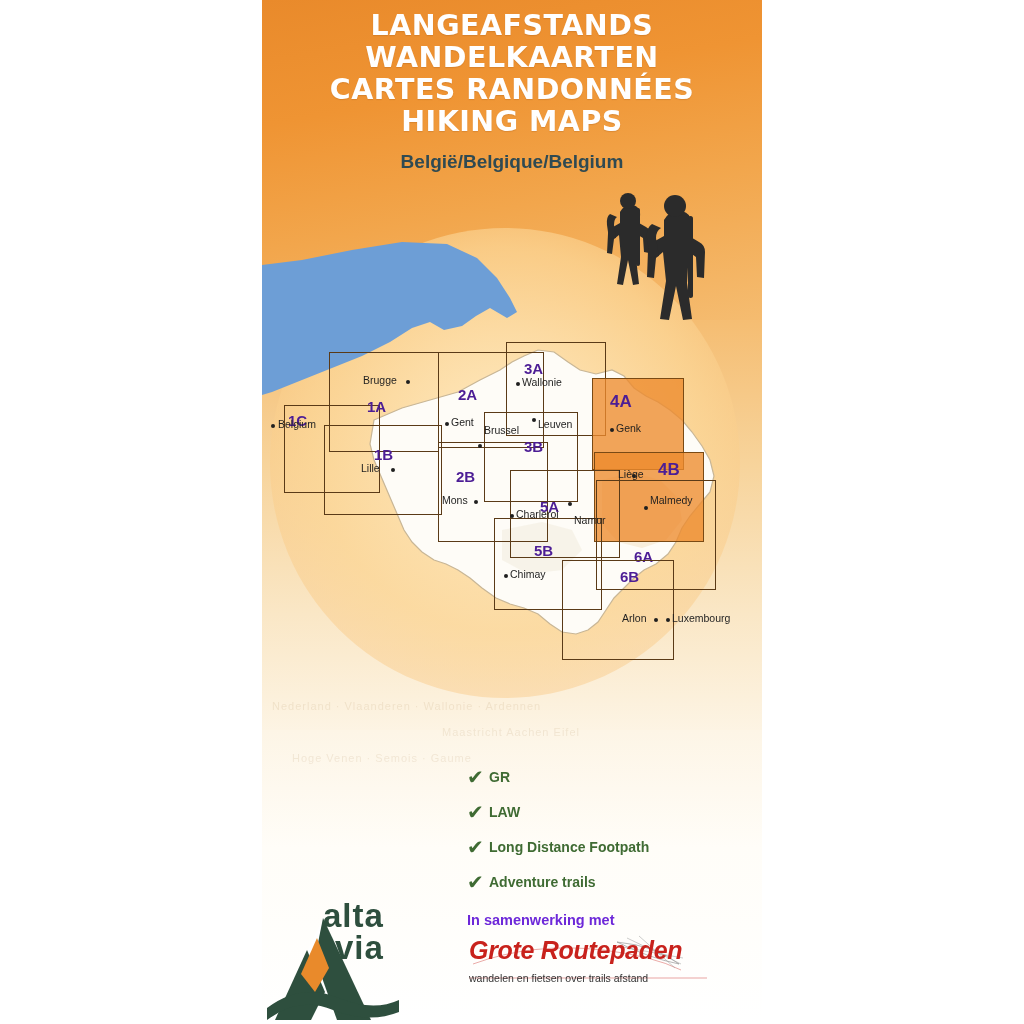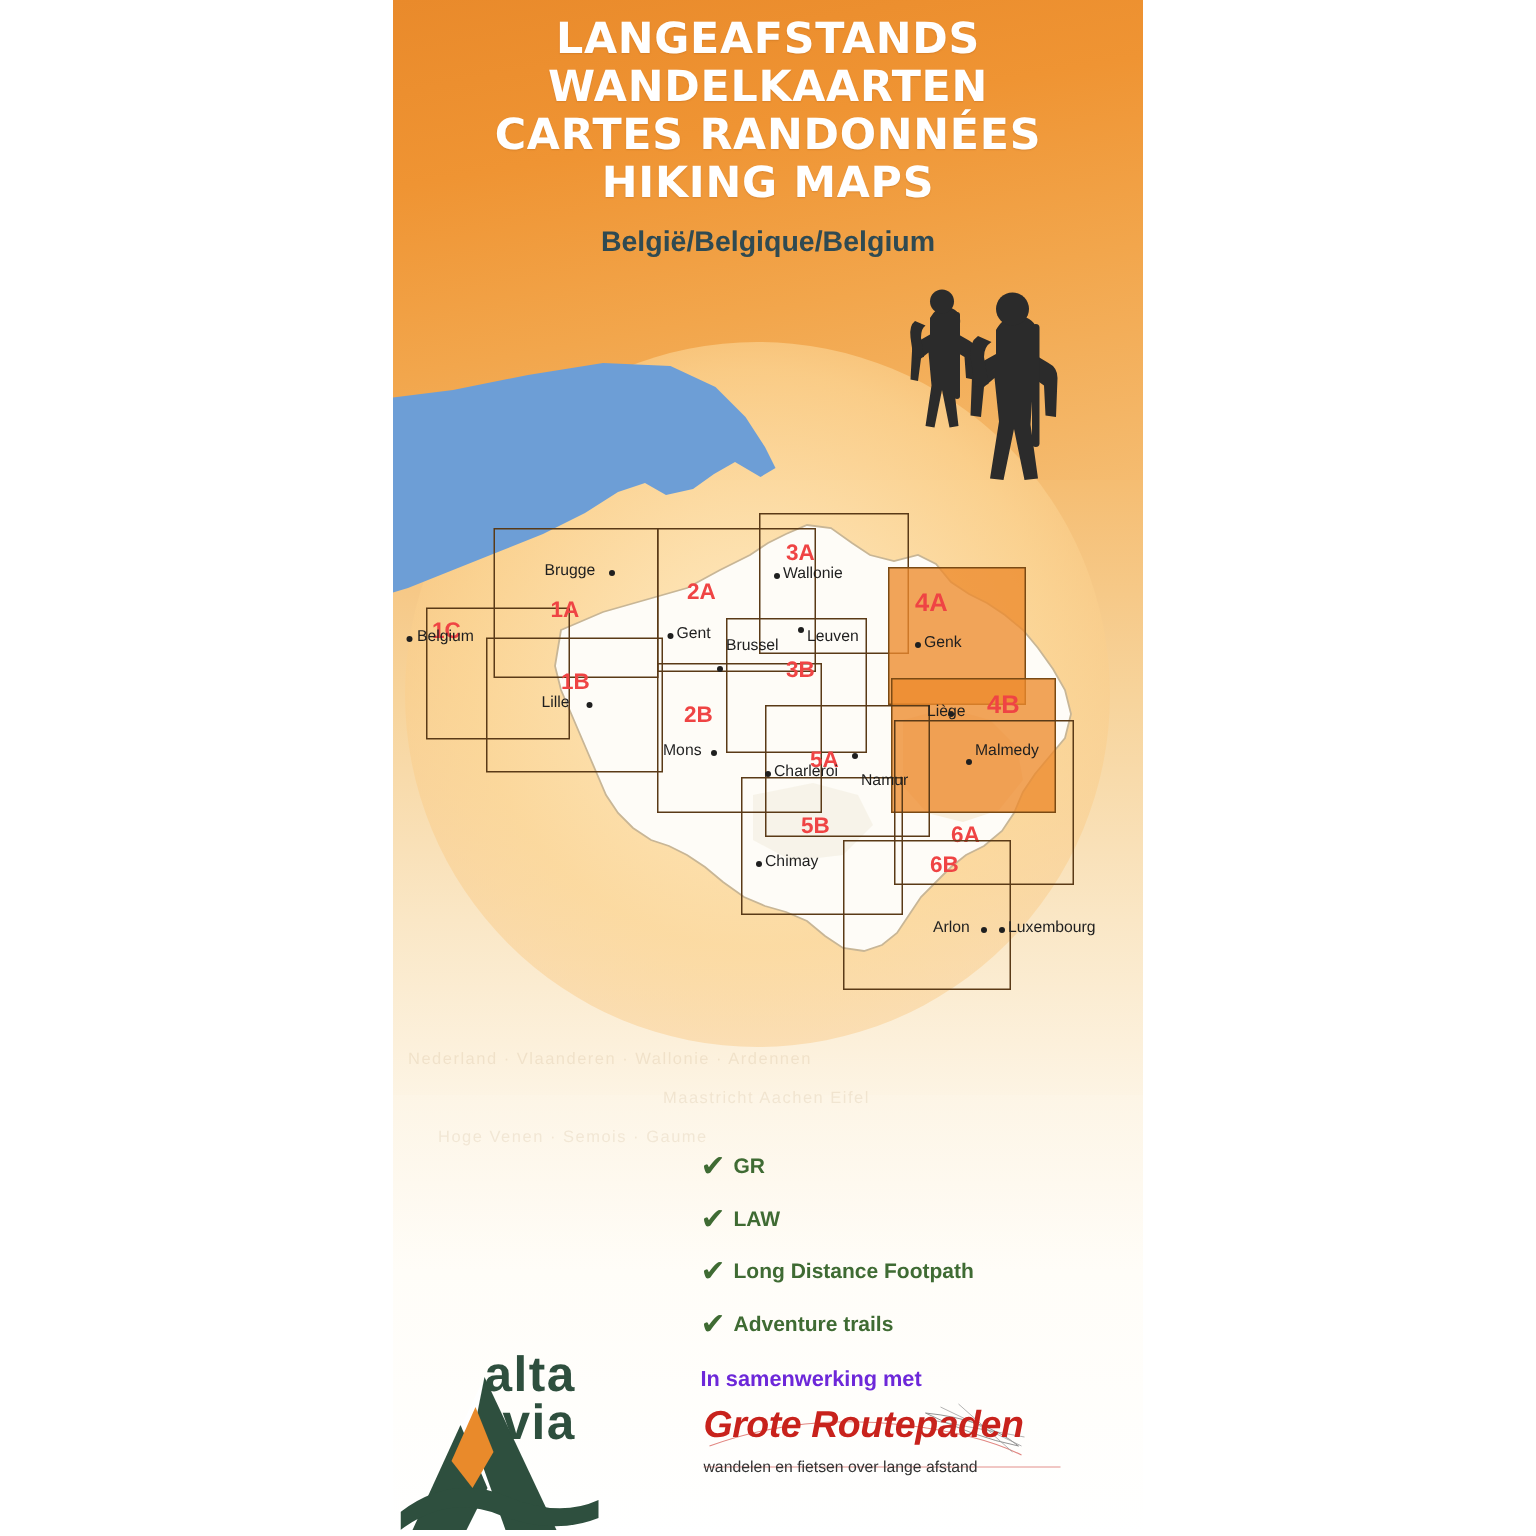--- a/index.html
+++ b/index.html
@@ -130,21 +130,21 @@
     box-sizing: border-box;
     background: rgba(255,255,255,0.0);
   }
   .grid-cell.highlight {
     background: rgba(237,138,45,0.78);
     border-color: #7a4a14;
   }
   .grid-label {
     position: absolute;
     font-weight: bold;
-    color: #ef4444;
+    color: #4c1d95;
     font-size: 15px;
     font-family: "Liberation Sans", sans-serif;
   }
   .grid-label.big {
     font-size: 17px;
   }
   .city {
     position: absolute;
     font-size: 10.5px;
     color: #1f1f1f;
@@ -412,21 +412,21 @@
     <div id="partner">
       <div id="partner-intro">In samenwerking met</div>
       <div id="partner-logo">
         <svg style="position:absolute; left:0; top:0;" width="250" height="58" viewBox="0 0 250 58">
           <path d="M6 30 q60 -22 130 -14 q50 6 78 20" fill="none" stroke="#c8221c" stroke-width="0.7" opacity="0.55"></path>
           <path d="M150 8 q40 4 62 22 q-30 -6 -62 -22 z" fill="none" stroke="#888" stroke-width="0.6"></path>
           <path d="M160 4 L214 30 M172 2 L208 34 M150 12 L216 24" stroke="#999" stroke-width="0.5" fill="none"></path>
           <path d="M2 44 L240 44" stroke="#c8221c" stroke-width="0.8" opacity="0.5"></path>
         </svg>
         <div id="partner-name">Grote Routepaden</div>
-        <div id="partner-tagline">wandelen en fietsen over lange afstand</div>
+        <div id="partner-tagline">wandelen en fietsen over trails afstand</div>
       </div>
     </div>
 
     <div id="altavia">
       <svg width="175" height="136" viewBox="0 0 175 136">
         <path d="M8 132 L56 30 L104 132 Z" fill="#ffffff" stroke="none"></path>
         <path d="M56 30 L104 132 L70 132 L48 70 Z" fill="#2e4f3e"></path>
         <path d="M8 132 L40 62 L58 104 L44 132 Z" fill="#2e4f3e"></path>
         <path d="M34 86 L50 50 L62 80 L48 104 Z" fill="#e98a2b"></path>
         <path d="M0 120 q34 -26 72 -10 q34 14 60 2 l0 12 q-30 12 -66 -2 q-34 -14 -66 10 z" fill="#2e4f3e"></path>

